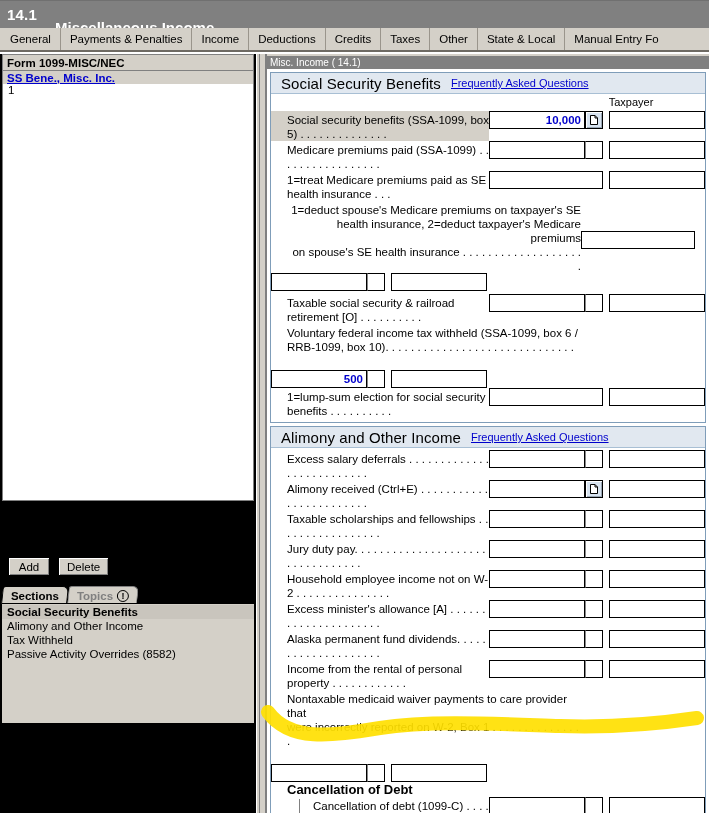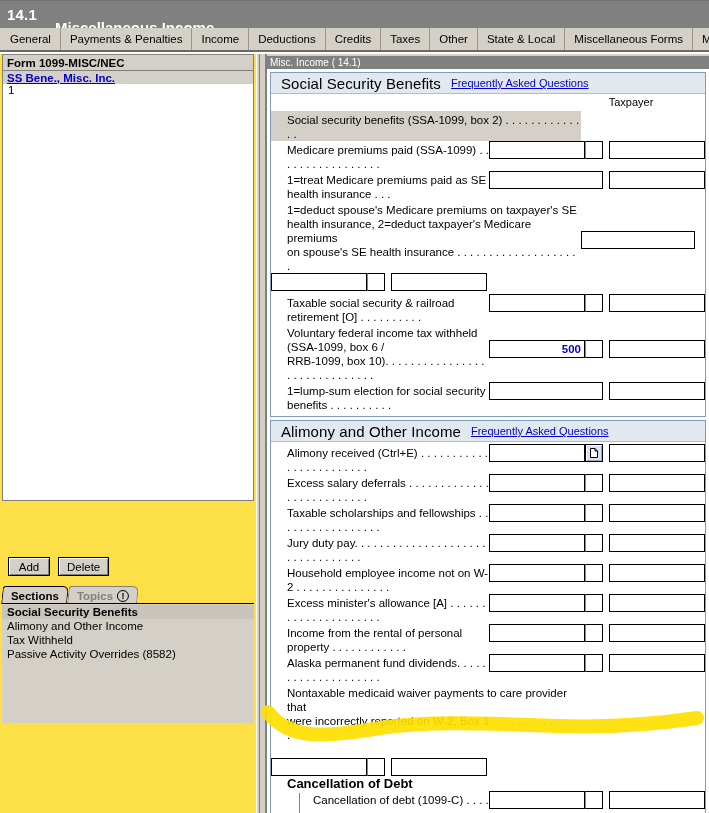--- a/index.html
+++ b/index.html
@@ -40,21 +40,21 @@
     border-right: 1px solid #9a958c;
     white-space: nowrap;
     cursor: default;
   }
   .tabstrip .tab:first-child { border-left: 1px solid transparent; }
   .tabstrip .tab.clipped { border-right: none; }
 
   
   .left-panel {
     position: absolute; left: 0; top: 54px; width: 256px; height: 759px;
-    background: #fde047;
+    background: #000000;
     text-decoration: underline;
   }
   .grid-head {
     position: absolute; left: 2px; top: 0px; width: 252px; height: 17px;
     background: #d4d0c8;
     border: 1px solid #808080;
     border-bottom: 1px solid #808080;
     display: flex; align-items: center;
     padding-left: 4px;
     font-weight: bold; font-size: 11.5px;
@@ -265,21 +265,20 @@
 
   <div class="tabstrip" id="tabstrip">
       <div class="tab">General</div>
       <div class="tab">Payments &amp; Penalties</div>
       <div class="tab">Income</div>
       <div class="tab">Deductions</div>
       <div class="tab">Credits</div>
       <div class="tab">Taxes</div>
       <div class="tab">Other</div>
       <div class="tab">State &amp; Local</div>
-      <div class="tab">Miscellaneous Forms</div>
       <div class="tab clipped">Manual Entry Fo</div>
     </div>
 
   <div class="left-panel">
 
     <div class="grid-head">
       <span>Form 1099-MISC/NEC</span>
     </div>
 
     <div class="grid-body">
@@ -321,42 +320,54 @@
         <div class="section">
           <div class="section-hdr">
             <span class="title">Social Security Benefits</span>
             <span class="faq">Frequently Asked Questions</span>
           </div>
           <div class="section-body">
             <div class="col-hdr">
               <div class="taxpayer">Taxpayer</div>
             </div>
             <div class="row selected">
-              <div class="lbl">Social security benefits (SSA-1099, box 2) . . . . . . . . . . . . . .</div>
+              <div class="lbl">Social security benefits (SSA-1099, box 5) . . . . . . . . . . . . . .</div>
+              <div class="fields">
+                <div class="fieldwrap">
+                  <div class="inp">10,000</div>
+                  <div class="sidebtn doc">
+                    <svg class="doc-glyph" viewBox="0 0 8 10">
+                      <path d="M0.5 0.5 H5 L7.5 3 V9.5 H0.5 Z" fill="#fff" stroke="#000" stroke-width="1"></path>
+                      <path d="M5 0.5 V3 H7.5" fill="none" stroke="#000" stroke-width="1"></path>
+                    </svg>
+                  </div>
+                </div>
+                <div class="spouse-col"></div>
+              </div>
             </div>
             <div class="row">
               <div class="lbl">Medicare premiums paid (SSA-1099) . . . . . . . . . . . . . . . . .</div>
               <div class="fields">
                 <div class="fieldwrap">
                   <div class="inp"></div>
                   <div class="sidebtn"></div>
                 </div>
                 <div class="spouse-col"></div>
               </div>
             </div>
             <div class="row">
               <div class="lbl">1=treat Medicare premiums paid as SE health insurance . . .</div>
               <div class="fields">
                 <div class="fieldwrap">
                   <div class="inp wide"></div>
                 </div>
                 <div class="spouse-col"></div>
               </div>
             </div>
-            <div class="row" style="min-height: 48px;">
+            <div class="row" style="min-height: 48px; text-align: right;">
               <div class="lbl">1=deduct spouse's Medicare premiums on taxpayer's SE
 health insurance, 2=deduct taxpayer's Medicare premiums
 on spouse's SE health insurance . . . . . . . . . . . . . . . . . . . .</div>
               <div class="fields" style="margin-top: 30px;">
                 <div class="fieldwrap">
                   <div class="inp wide"></div>
                 </div>
               </div>
             </div>
             <div class="row">
@@ -371,21 +382,21 @@
             <div class="row">
               <div class="lbl">Taxable social security &amp; railroad retirement [O] . . . . . . . . . .</div>
               <div class="fields">
                 <div class="fieldwrap">
                   <div class="inp"></div>
                   <div class="sidebtn"></div>
                 </div>
                 <div class="spouse-col"></div>
               </div>
             </div>
-            <div class="row" style="min-height: 34px;">
+            <div class="row" style="min-height: 34px; flex-direction: column;">
               <div class="lbl">Voluntary federal income tax withheld (SSA-1099, box 6 /
 RRB-1099, box 10). . . . . . . . . . . . . . . . . . . . . . . . . . . . . .</div>
               <div class="fields" style="margin-top: 16px;">
                 <div class="fieldwrap">
                   <div class="inp">500</div>
                   <div class="sidebtn"></div>
                 </div>
                 <div class="spouse-col"></div>
               </div>
             </div>
@@ -400,45 +411,45 @@
             </div>
           </div>
         </div>
         <div class="section">
           <div class="section-hdr">
             <span class="title">Alimony and Other Income</span>
             <span class="faq">Frequently Asked Questions</span>
           </div>
           <div class="section-body">
             <div class="row">
+              <div class="lbl">Excess salary deferrals . . . . . . . . . . . . . . . . . . . . . . . . . .</div>
+              <div class="fields">
+                <div class="fieldwrap">
+                  <div class="inp"></div>
+                  <div class="sidebtn"></div>
+                </div>
+                <div class="spouse-col"></div>
+              </div>
+            </div>
+            <div class="row">
               <div class="lbl">Alimony received (Ctrl+E) . . . . . . . . . . . . . . . . . . . . . . . .</div>
               <div class="fields">
                 <div class="fieldwrap">
                   <div class="inp"></div>
                   <div class="sidebtn doc">
                     <svg class="doc-glyph" viewBox="0 0 8 10">
                       <path d="M0.5 0.5 H5 L7.5 3 V9.5 H0.5 Z" fill="#fff" stroke="#000" stroke-width="1"></path>
                       <path d="M5 0.5 V3 H7.5" fill="none" stroke="#000" stroke-width="1"></path>
                     </svg>
                   </div>
                 </div>
                 <div class="spouse-col"></div>
               </div>
             </div>
             <div class="row">
-              <div class="lbl">Excess salary deferrals . . . . . . . . . . . . . . . . . . . . . . . . . .</div>
-              <div class="fields">
-                <div class="fieldwrap">
-                  <div class="inp"></div>
-                  <div class="sidebtn"></div>
-                </div>
-                <div class="spouse-col"></div>
-              </div>
-            </div>
-            <div class="row">
               <div class="lbl">Taxable scholarships and fellowships . . . . . . . . . . . . . . . . .</div>
               <div class="fields">
                 <div class="fieldwrap">
                   <div class="inp"></div>
                   <div class="sidebtn"></div>
                 </div>
                 <div class="spouse-col"></div>
               </div>
             </div>
             <div class="row">
@@ -465,31 +476,31 @@
               <div class="lbl">Excess minister's allowance [A] . . . . . . . . . . . . . . . . . . . . .</div>
               <div class="fields">
                 <div class="fieldwrap">
                   <div class="inp"></div>
                   <div class="sidebtn"></div>
                 </div>
                 <div class="spouse-col"></div>
               </div>
             </div>
             <div class="row">
+              <div class="lbl">Alaska permanent fund dividends. . . . . . . . . . . . . . . . . . . .</div>
+              <div class="fields">
+                <div class="fieldwrap">
+                  <div class="inp"></div>
+                  <div class="sidebtn"></div>
+                </div>
+                <div class="spouse-col"></div>
+              </div>
+            </div>
+            <div class="row">
               <div class="lbl">Income from the rental of personal property . . . . . . . . . . . .</div>
-              <div class="fields">
-                <div class="fieldwrap">
-                  <div class="inp"></div>
-                  <div class="sidebtn"></div>
-                </div>
-                <div class="spouse-col"></div>
-              </div>
-            </div>
-            <div class="row">
-              <div class="lbl">Alaska permanent fund dividends. . . . . . . . . . . . . . . . . . . .</div>
               <div class="fields">
                 <div class="fieldwrap">
                   <div class="inp"></div>
                   <div class="sidebtn"></div>
                 </div>
                 <div class="spouse-col"></div>
               </div>
             </div>
             <div class="row" style="min-height: 34px; flex-direction: column;">
               <div class="lbl">Nontaxable medicaid waiver payments to care provider that

